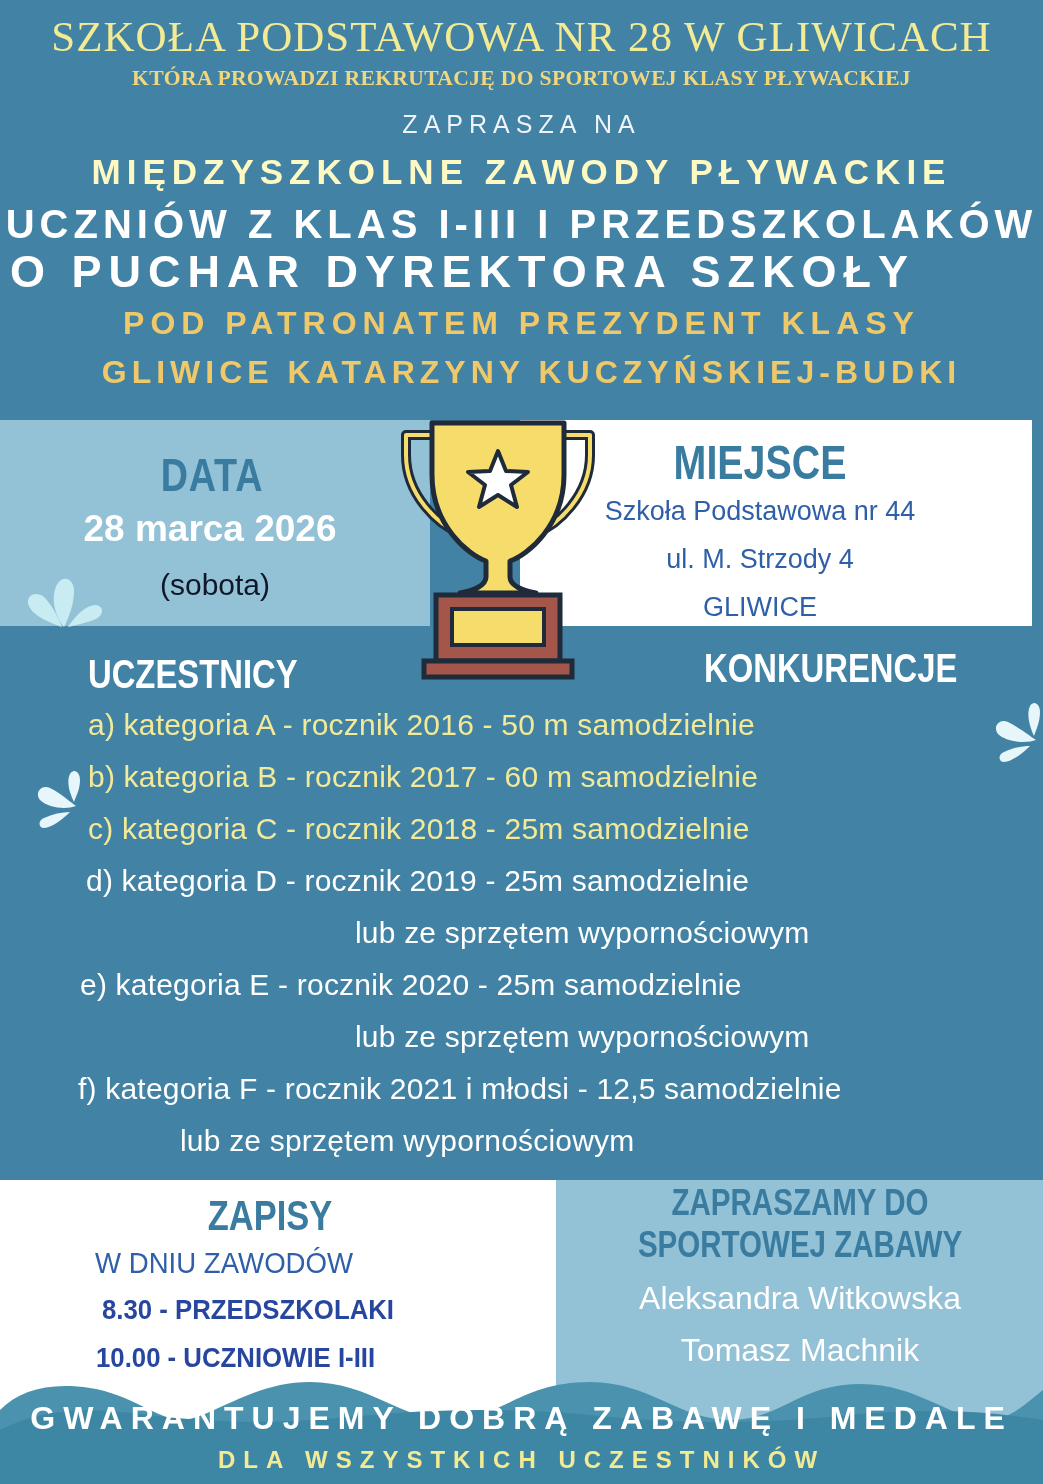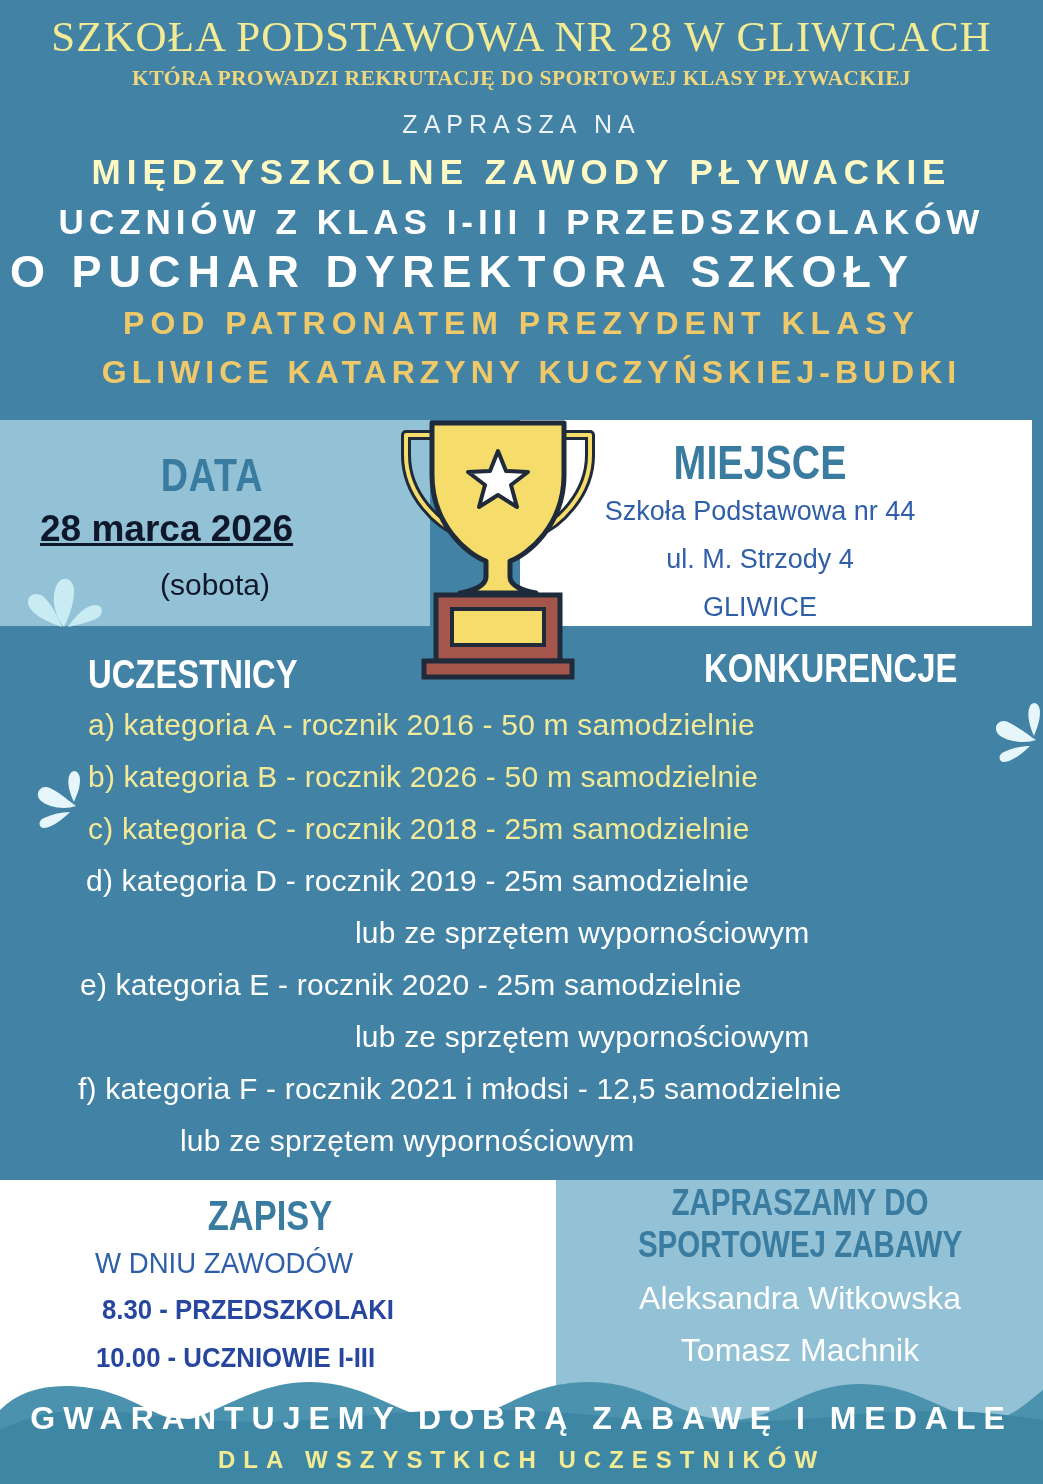--- a/index.html
+++ b/index.html
@@ -23,21 +23,21 @@
     white-space: nowrap; transform: scaleX(1.03);
   }
   .h-invite {
     top: 110px; font-size: 25px; color: #eef4f8; letter-spacing: 6px;
   }
   .h-title1 {
     top: 152px; font-size: 35px; font-weight: bold; color: #fef9c3; letter-spacing: 6px;
     white-space: nowrap;
   }
   .h-title2 {
-    top: 202px; font-size: 35px; font-weight: bold; color: #ffffff; letter-spacing: 5px;
+    top: 202px; font-size: 40px; font-weight: bold; color: #ffffff; letter-spacing: 5px;
     white-space: nowrap;
   }
   .h-title3 {
     top: 246px; font-size: 45px; font-weight: bold; color: #ffffff; letter-spacing: 7px;
     white-space: nowrap; left: 10px; text-align: center;
   }
   .h-patron1 {
     top: 305px; font-size: 32px; font-weight: bold; color: #efc869; letter-spacing: 6px;
     white-space: nowrap;
   }
@@ -53,22 +53,22 @@
   }
   .place-box {
     top: 420px; left: 520px; width: 512px; height: 206px; background: #ffffff;
   }
   .date-label {
     top: 448px; left: 150px; width: 120px; text-align: center;
     font-size: 46px; font-weight: bold; color: #3a7ba0; letter-spacing: 1px;
     transform: scaleX(0.82);
   }
   .date-value {
-    top: 508px; left: 40px; width: 340px; 
-    font-size: 37px; font-weight: bold; color: #0f172a; text-decoration: underline;
+    top: 508px; left: 40px; width: 340px; text-align: center;
+    font-size: 37px; font-weight: bold; color: #ffffff;
   }
   .date-day {
     top: 568px; left: 120px; width: 190px; text-align: center;
     font-size: 30px; color: #0f172a;
   }
   .place-label {
     top: 435px; left: 640px; width: 240px; text-align: center;
     font-size: 48px; font-weight: bold; color: #3a7ba0; transform: scaleX(0.82);
   }
   .place-line {
@@ -187,21 +187,21 @@
   <path d="M40 46 C34 52 22 62 14 62 C8 62 8 54 14 52 C22 48 32 46 40 46 Z" fill="#e7f6fb"></path>
 </svg>
 
 <svg class="abs" style="top:770px;left:32px;width:50px;height:62px;" viewBox="0 0 50 62">
   <path d="M44 36 C34 40 16 38 8 30 C2 22 10 14 18 18 C30 24 38 32 44 36 Z" fill="#e7f6fb"></path>
   <path d="M42 32 C38 24 34 12 38 4 C42 -2 48 2 48 10 C48 20 44 26 42 32 Z" fill="#e7f6fb"></path>
   <path d="M38 42 C32 48 20 58 12 58 C6 58 6 50 12 48 C20 44 30 42 38 42 Z" fill="#e7f6fb"></path>
 </svg>
 
 <div class="abs cat-line cat-yellow" style="top:708px;left:88px;">a) kategoria A - rocznik 2016 -  50 m samodzielnie</div>
-<div class="abs cat-line cat-yellow" style="top:760px;left:88px;">b) kategoria B - rocznik 2026 -  50 m samodzielnie</div>
+<div class="abs cat-line cat-yellow" style="top:760px;left:88px;">b) kategoria B - rocznik 2017 -  60 m samodzielnie</div>
 <div class="abs cat-line cat-yellow" style="top:812px;left:88px;">c) kategoria C - rocznik 2018 -  25m samodzielnie</div>
 <div class="abs cat-line cat-white" style="top:864px;left:86px;">d) kategoria D - rocznik 2019 -  25m samodzielnie</div>
 <div class="abs cat-line cat-white" style="top:916px;left:355px;">lub ze sprzętem wypornościowym</div>
 <div class="abs cat-line cat-white" style="top:968px;left:80px;">e) kategoria E - rocznik 2020 -  25m samodzielnie</div>
 <div class="abs cat-line cat-white" style="top:1020px;left:355px;">lub ze  sprzętem wypornościowym</div>
 <div class="abs cat-line cat-white" style="top:1072px;left:78px;">f) kategoria F - rocznik 2021 i młodsi - 12,5 samodzielnie</div>
 <div class="abs cat-line cat-white" style="top:1124px;left:180px;">lub ze sprzętem wypornościowym</div>
 
 <div class="abs zapisy-box"></div>
 <div class="abs invite-box"></div>

